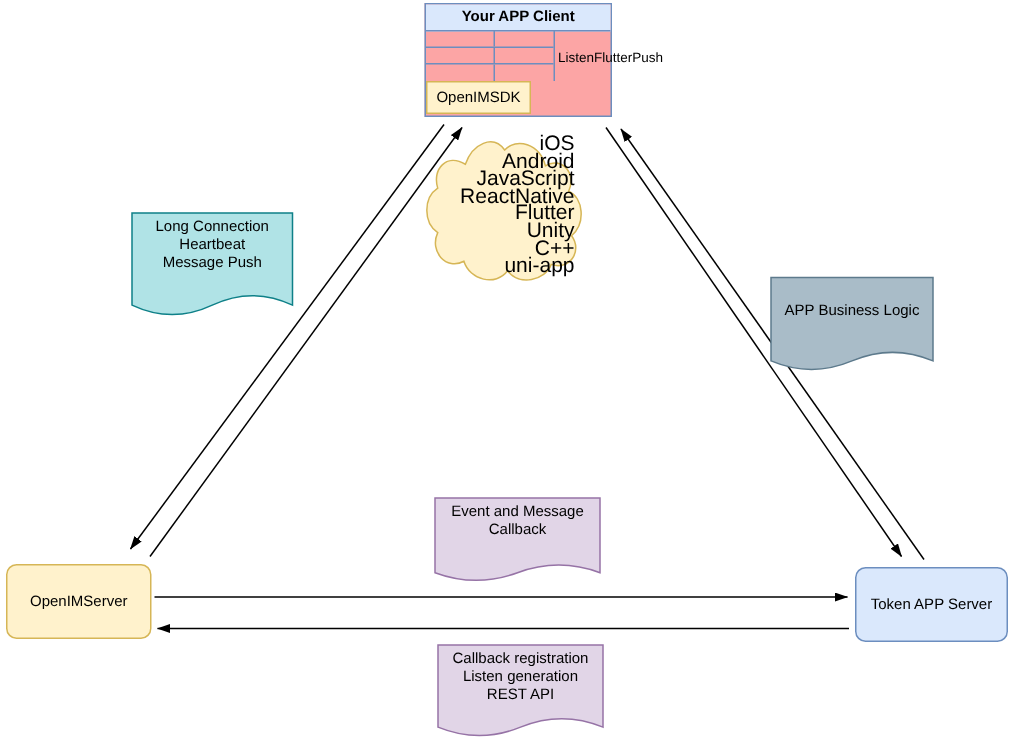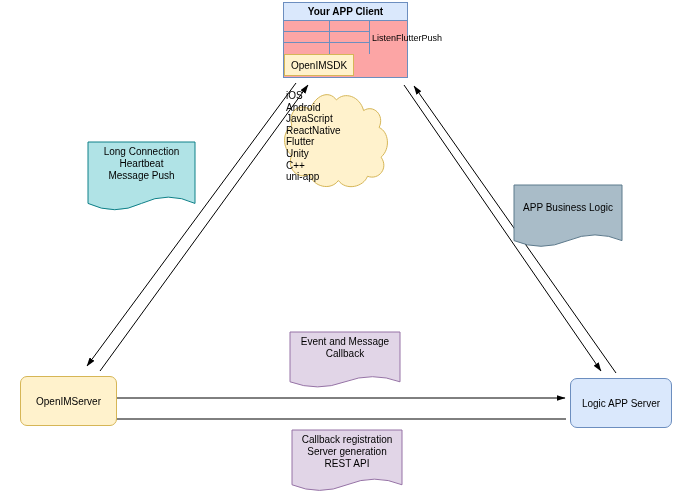--- a/index.html
+++ b/index.html
@@ -38,21 +38,21 @@
   .note svg{position:absolute;left:0;top:0;width:100%;height:100%;overflow:visible}
   .note path{vector-effect:non-scaling-stroke;stroke-width:1}
   .teal-note path{fill:#b0e3e6;stroke:#0e8088}
   .gray-note path{fill:#a9bcc8;stroke:#5d7a8c}
   .purple-note path{fill:#e1d5e7;stroke:#9673a6}
   .note-text{position:relative;padding-top:4px;line-height:12px}
   .note-text.deep{padding-top:17px}
 
   
   .cloud{position:absolute;left:286px;top:83px;width:97px;height:106px;z-index:2;
-         font-size:10px;text-align:left}
+         font-size:14px;text-align:right}
   .cloud svg{position:absolute;left:0;top:0;width:100%;height:100%;overflow:visible}
   .cloud path{fill:#fff2cc;stroke:#d6b656;vector-effect:non-scaling-stroke;stroke-width:1}
   .cloud-text{position:relative;padding-top:7px;line-height:11.6px}
 </style>
 </head>
 <body>
 
 <div class="canvas">
 
   <svg class="arrows" width="675" height="500">
@@ -138,26 +138,26 @@
       <div>Callback</div>
     </div>
   </div>
 
   <div class="note purple-note" style="left:292px;top:430px;width:110px;height:66px">
     <svg viewBox="0 0 100 100" preserveAspectRatio="none">
       <path d="M0,0 L100,0 L100,83 Q75,66 50,83 Q25,100 0,83 Z"></path>
     </svg>
     <div class="note-text">
       <div>Callback registration</div>
-      <div>Server generation</div>
+      <div>Listen generation</div>
       <div>REST API</div>
     </div>
   </div>
 
-  <div class="node yellow rounded" style="left:20px;top:376px;width:97px;height:50px">
+  <div class="node yellow rounded" style="left:4px;top:376px;width:97px;height:50px">
     <span>OpenIMServer</span>
   </div>
 
   <div class="node blue rounded" style="left:570px;top:378px;width:102px;height:50px">
-    <span>Logic APP Server</span>
+    <span>Token APP Server</span>
   </div>
 
 </div>
 
 </body></html>

